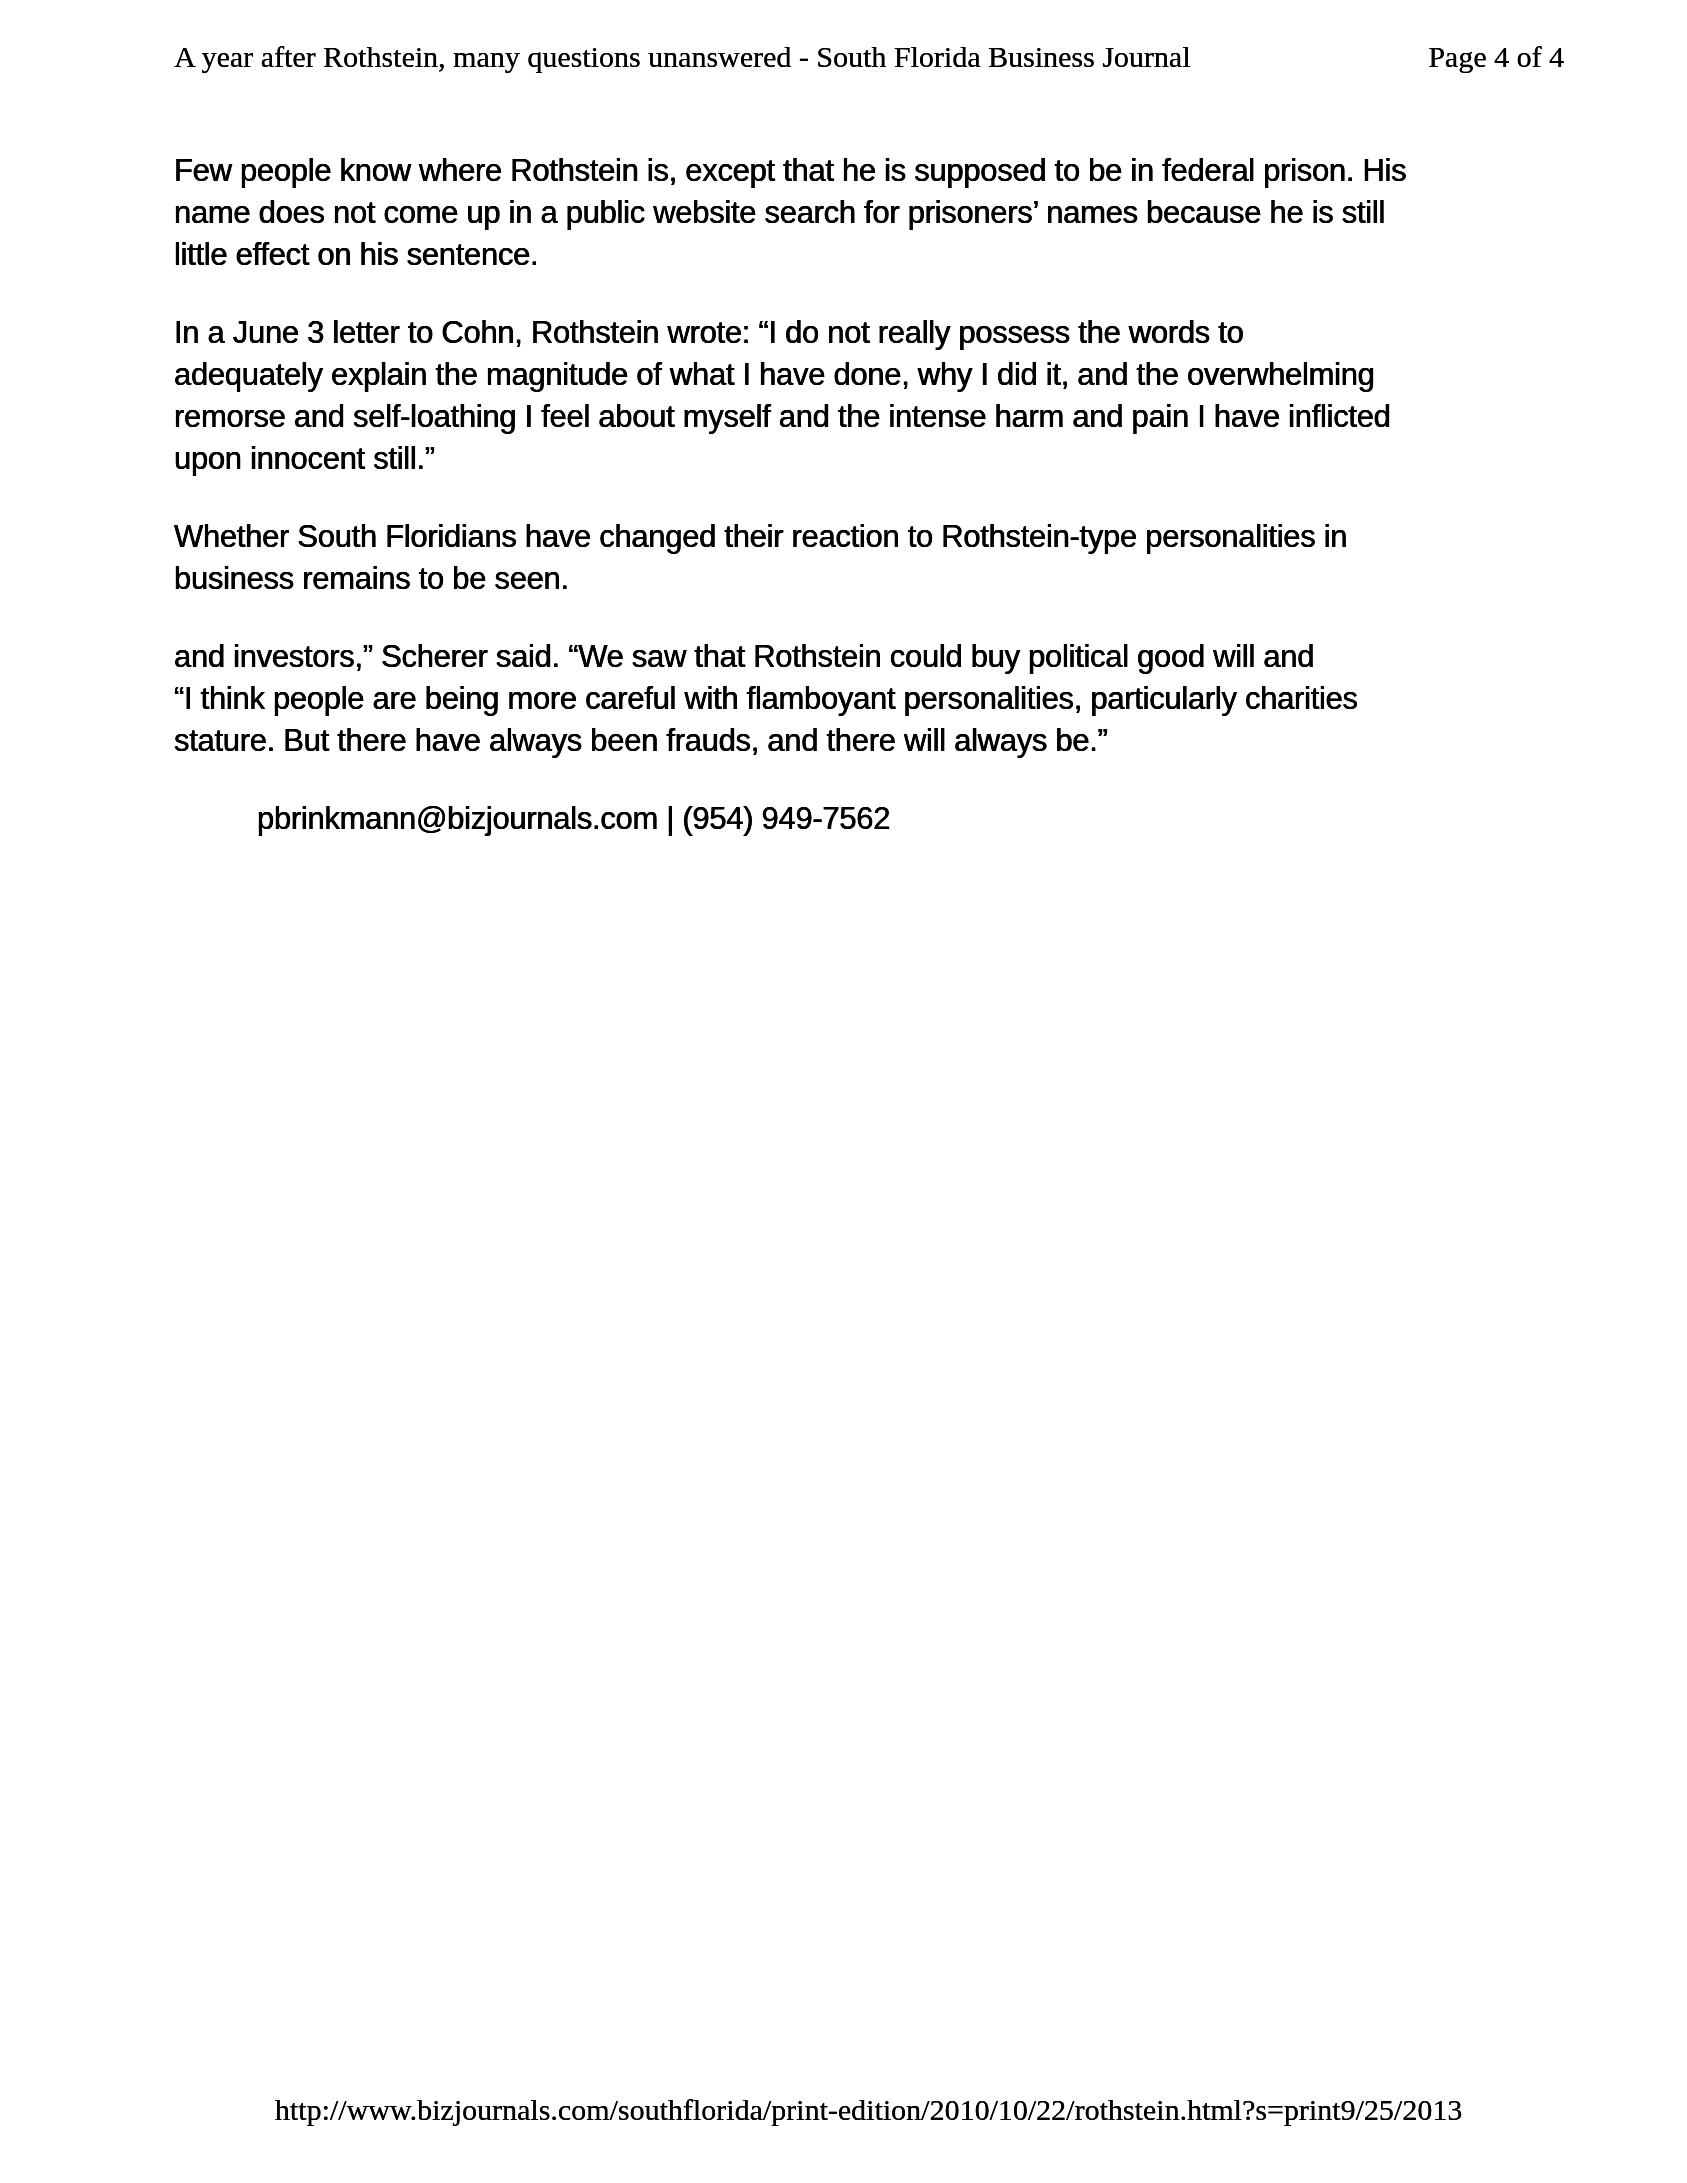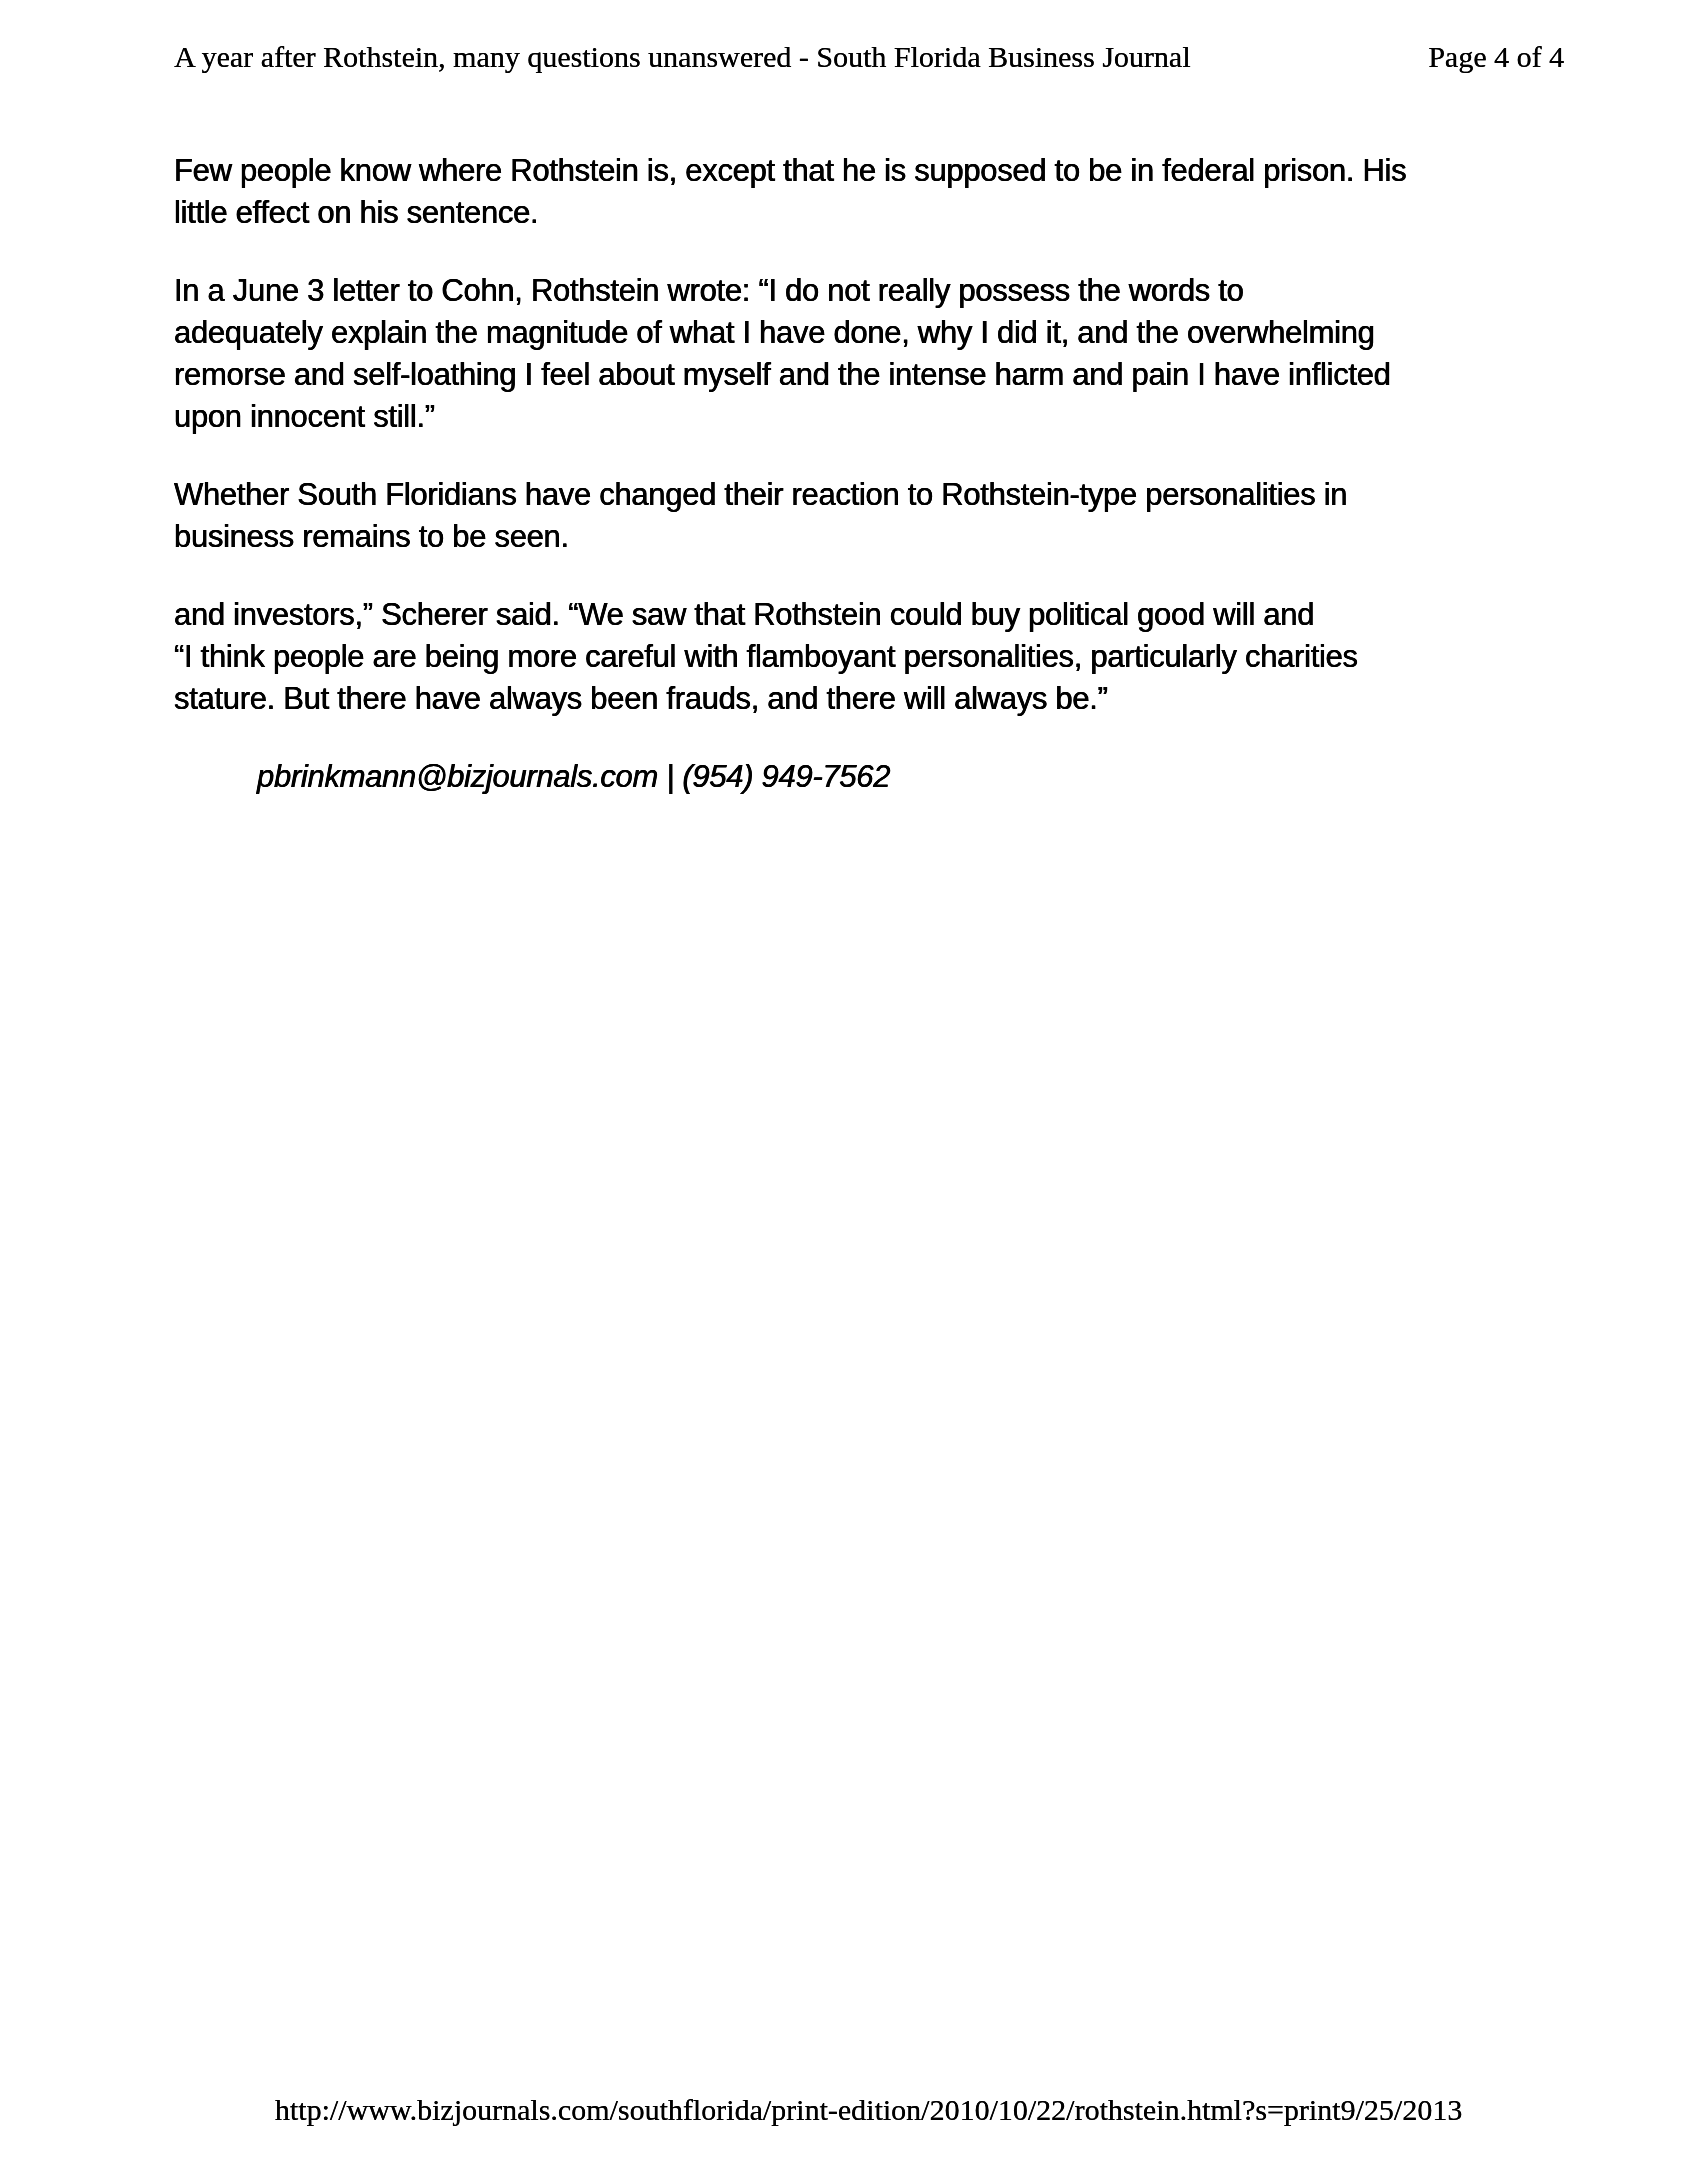--- a/index.html
+++ b/index.html
@@ -46,21 +46,20 @@
   }
   .para {
     margin: 0 0 36px 0;
   }
   .line {
     white-space: nowrap;
   }
   .contact {
     margin: 8px 0 0 83px;
     white-space: nowrap;
-    font-style: italic;
   }
   .pagefooter {
     position: absolute;
     left: 174px;
     right: 124px;
     top: 2091px;
     display: flex;
     justify-content: center;
     align-items: baseline;
     font-family: "Liberation Serif", serif;
@@ -76,20 +75,21 @@
 <div class="sheet">
 
   <header class="pageheader">
     <span>A year after Rothstein, many questions unanswered - South Florida Business Journal</span>
     <span>Page 4 of 4</span>
   </header>
 
   <main class="bodytext">
     <div class="para">
         <div class="line">Few people know where Rothstein is, except that he is supposed to be in federal prison. His</div>
+        <div class="line">name does not come up in a public website search for prisoners’ names because he is still</div>
         <div class="line">little effect on his sentence.</div>
       </div>
     <div class="para">
         <div class="line">In a June 3 letter to Cohn, Rothstein wrote: “I do not really possess the words to</div>
         <div class="line">adequately explain the magnitude of what I have done, why I did it, and the overwhelming</div>
         <div class="line">remorse and self-loathing I feel about myself and the intense harm and pain I have inflicted</div>
         <div class="line">upon innocent still.”</div>
       </div>
     <div class="para">
         <div class="line">Whether South Floridians have changed their reaction to Rothstein-type personalities in</div>

